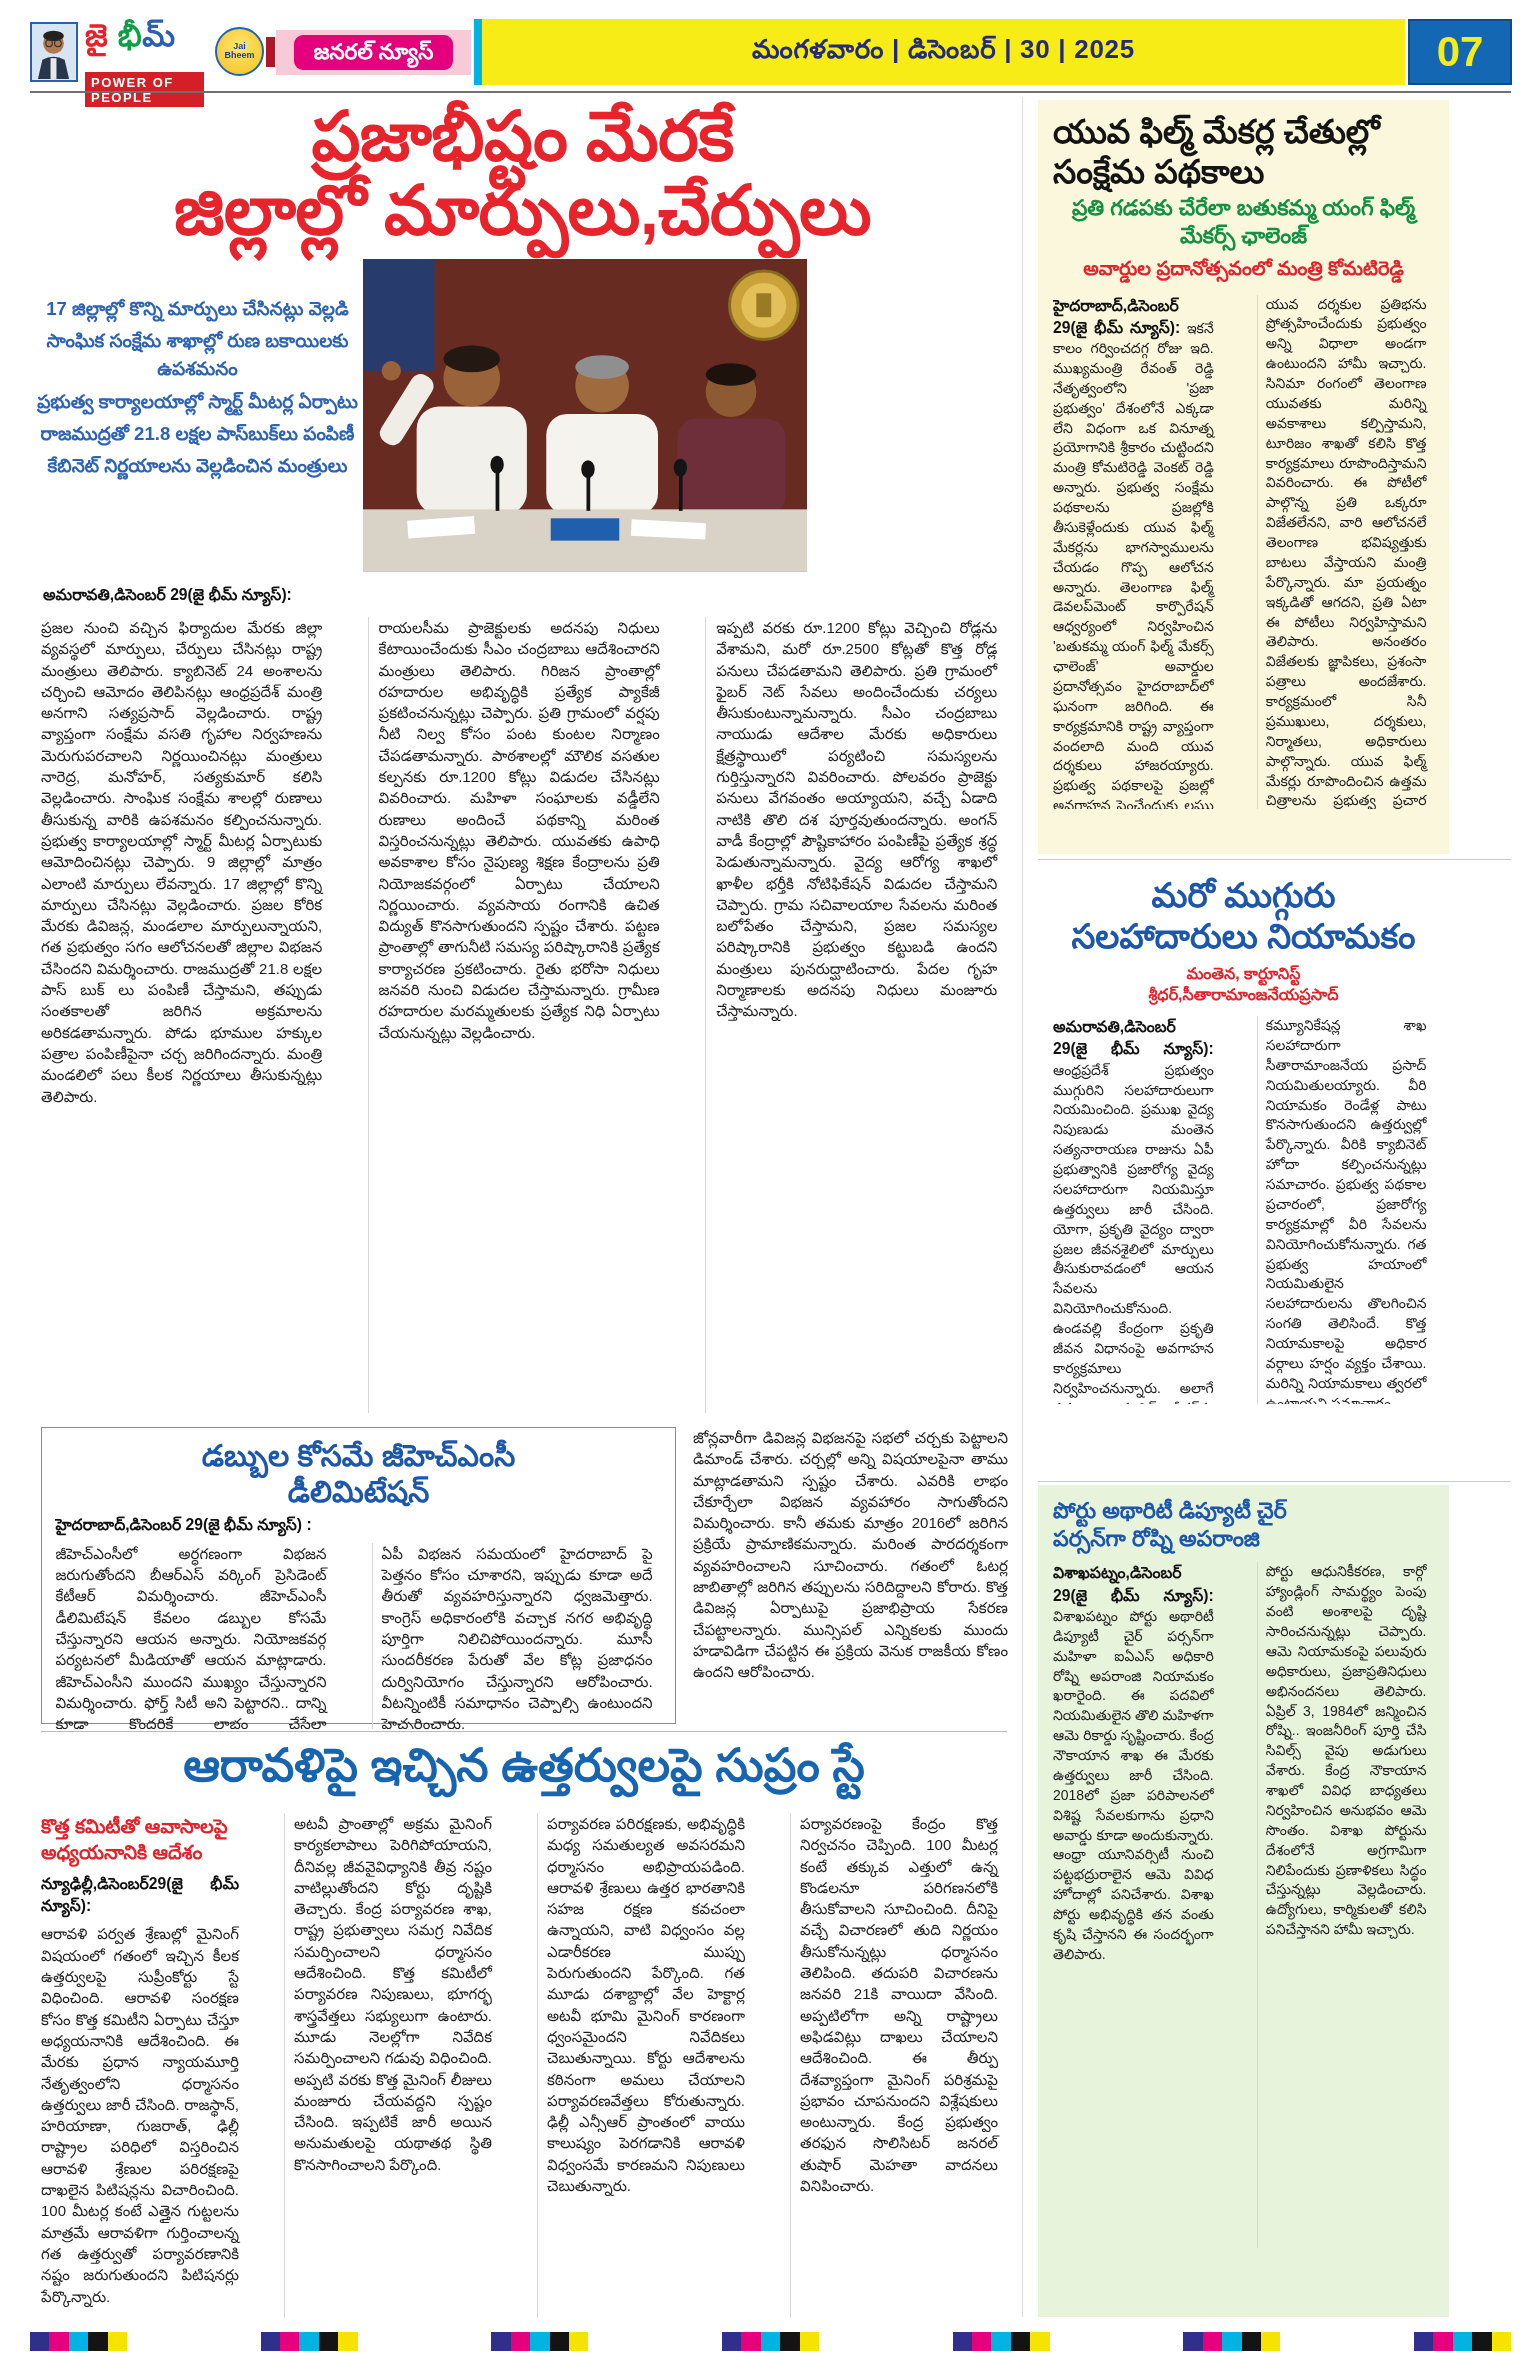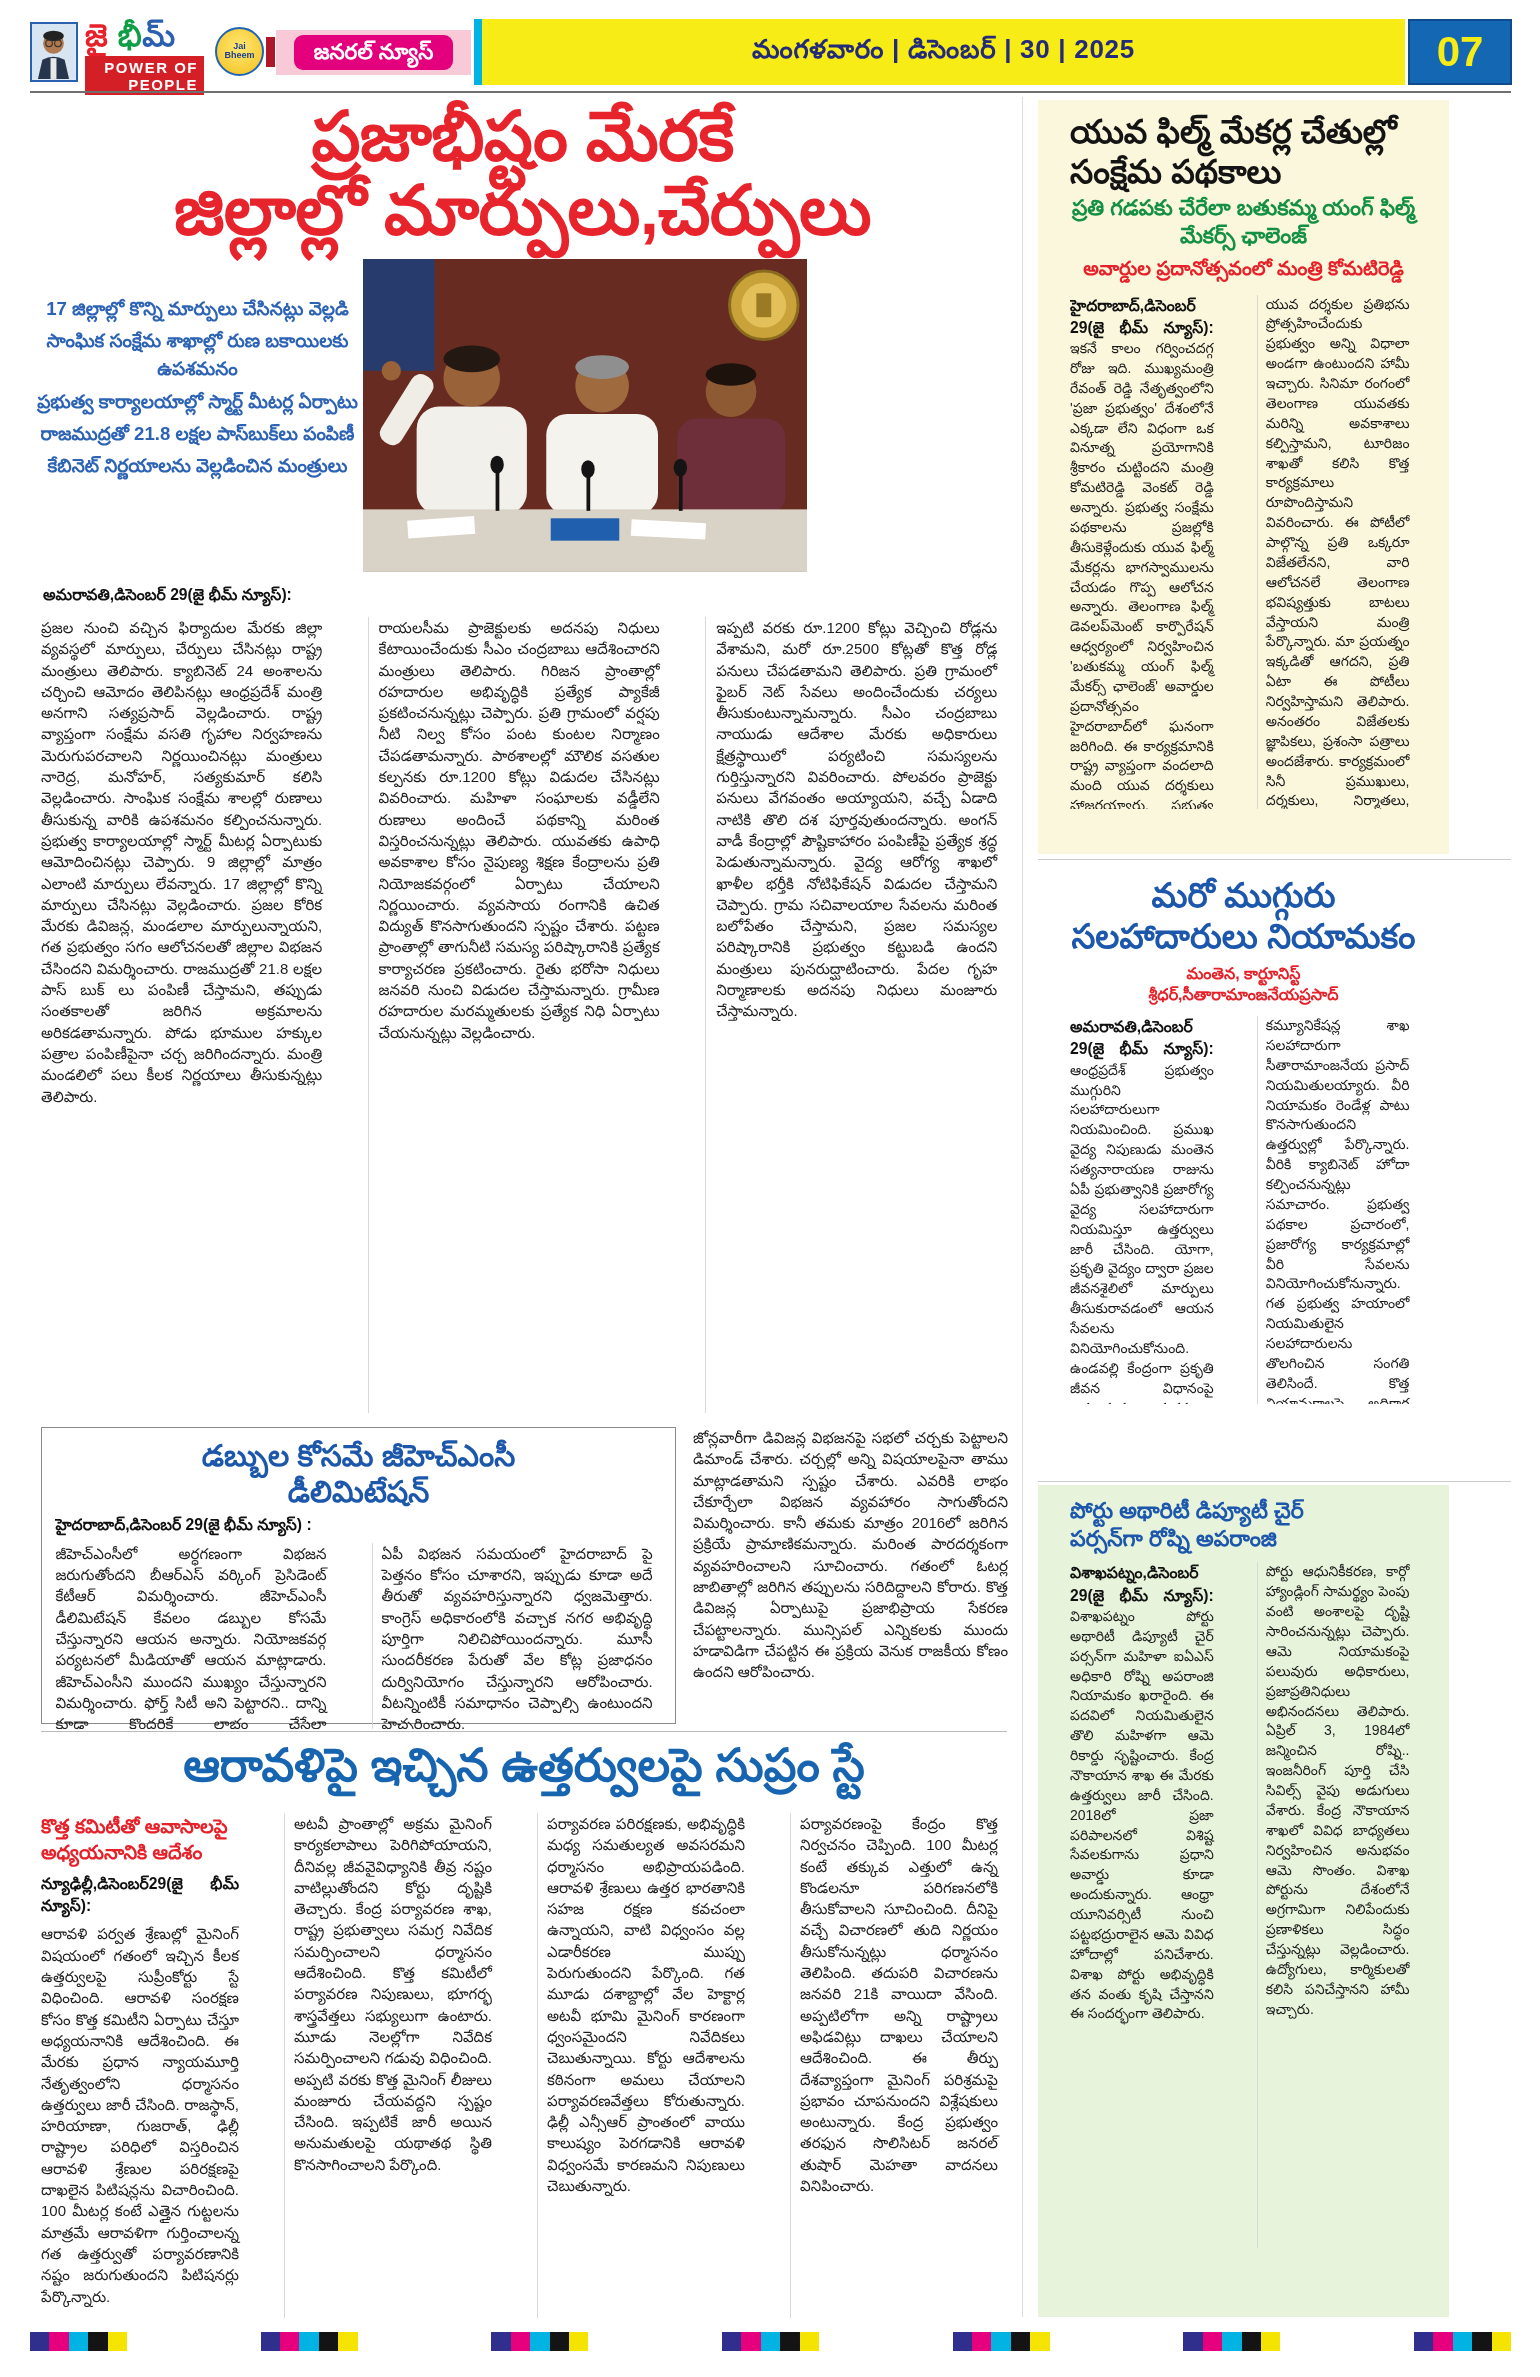--- a/index.html
+++ b/index.html
@@ -5,21 +5,21 @@
   * { margin:0; padding:0; box-sizing:border-box; }
   body { background:#9aa0a6; font-family:"Liberation Sans","DejaVu Sans",sans-serif; }
   .page { position:relative; width:1541px; height:2377px; background:#ffffff; margin:0 auto; overflow:hidden; }
 
   
   .masthead { position:absolute; left:30px; top:19.4px; width:1481px; height:66px; }
   .portrait { position:absolute; left:0; top:3px; width:48px; height:60px; border:2.2px solid #2b5fb0; background:#dfe9f5; overflow:hidden; }
   .logo-text { position:absolute; left:55px; top:0; width:119px; }
   .logo-title { font-size:31px; font-weight:800; line-height:1.1; letter-spacing:0.7px; }
   .lt-r { color:#e62129; } .lt-g { color:#0f9d46; } .lt-b { color:#2b5fb0; }
-  .logo-tagline { display:inline-block; margin-top:3px; background:#d41f26; color:#fff; font-size:15px; font-weight:700; letter-spacing:1.5px; padding:2.2px 6px;text-align:right; }
+  .logo-tagline { display:inline-block; margin-top:19px; background:#d41f26; color:#fff; font-size:13px; font-weight:700; letter-spacing:1.5px; padding:2.2px 6px; }
   .logo-circle { position:absolute; left:185px; top:7.5px; width:49px; height:49px; border-radius:50%; border:2.2px solid #1f64b5; background:radial-gradient(circle at 50% 40%, #ffe873, #f4c01e); display:flex; align-items:center; justify-content:center; text-align:center; }
   .logo-circle span { font-size:9px; font-weight:800; color:#1b3f8f; line-height:1.05; }
   .section-band { position:absolute; left:246px; top:10.4px; width:195px; height:45px; background:#f8c9d6; display:flex; align-items:center; justify-content:center; }
   .band-notch { position:absolute; left:-10.4px; top:7.5px; width:9px; height:30px; background:#b01629; }
   .section-label { background:#e4007d; color:#ffffff; font-weight:800; font-size:21.6px; border-radius:9px; padding:4.5px 19.4px; line-height:1.2; white-space:nowrap; }
   .cyan-strip { position:absolute; left:444px; top:0; width:7.5px; height:66px; background:#00b3e3; }
   .date-band { position:absolute; left:452px; top:0; width:923px; height:66px; background:#f8ec17; display:flex; align-items:center; justify-content:center; }
   .date-text { font-size:26px; font-weight:800; color:#232a7a; letter-spacing:0.7px; }
   .page-box { position:absolute; left:1378px; top:0; width:104px; height:66px; background:#1467b3; border:2.2px solid #0d4c8c; display:flex; align-items:center; justify-content:center; }
   .page-num { color:#f8ec17; font-size:42px; font-weight:800; }
@@ -55,21 +55,21 @@
   .arav-rule { position:absolute; left:41px; top:1731px; width:966px; height:0.7px; background:#bbb; }
   .arav-headline { position:absolute; left:41px; top:1740px; width:966px; text-align:center; color:#1765b1; font-weight:800; font-size:46px; line-height:1.1; }
   .arav-body { position:absolute; left:41px; top:1813px; width:966px; height:505px; }
   .arav-body > div { padding:0 9px; }
   .arav-body > div:first-child { padding-left:0; }
   .arav-sub { color:#e62129; font-weight:800; font-size:19.4px; line-height:1.35; text-align:left; margin-bottom:7.5px; }
   .arav-body .dateline { display:block; margin-bottom:6px; }
 
   
   .v-rule { position:absolute; left:1022px; top:97px; width:0.7px; height:2220px; background:#ddd; }
-  .right-art { position:absolute; left:1038px; width:411px; padding:12px 32px; }
+  .right-art { position:absolute; left:1038px; width:411px; padding:12px 15px; }
   .film { top:100px; height:754px; background:#fbf7dc; }
   .film-h { color:#141414; font-weight:800; font-size:33px; line-height:1.22; }
   .film-sub { margin-top:1px; text-align:center; color:#149044; font-weight:800; font-size:21.6px; line-height:1.3; }
   .film-by { margin-top:7.5px; text-align:center; color:#e62129; font-weight:700; font-size:19.4px; }
   .film-cols { margin-top:10.4px; height:514px; font-size:14px; }
   .film-cols > div { padding:0 7.5px; }
   .film-cols > div:first-child { padding-left:0; }
 
   .advisors { top:863px; height:613px; background:#ffffff; }
   .adv-h { text-align:center; color:#1c57ac; font-weight:800; font-size:34px; line-height:1.2; }

